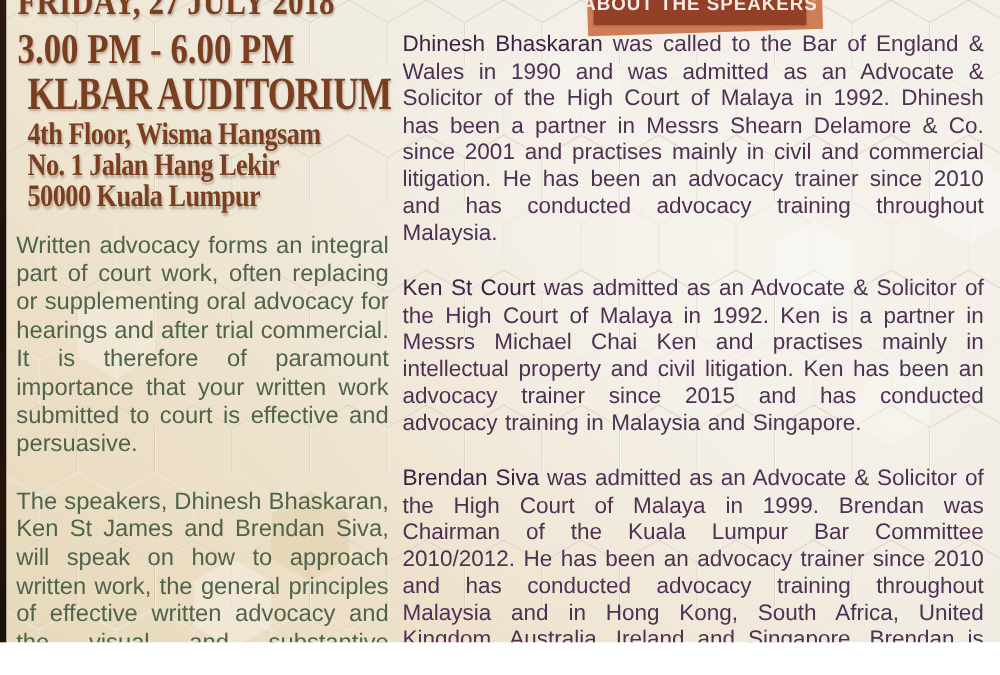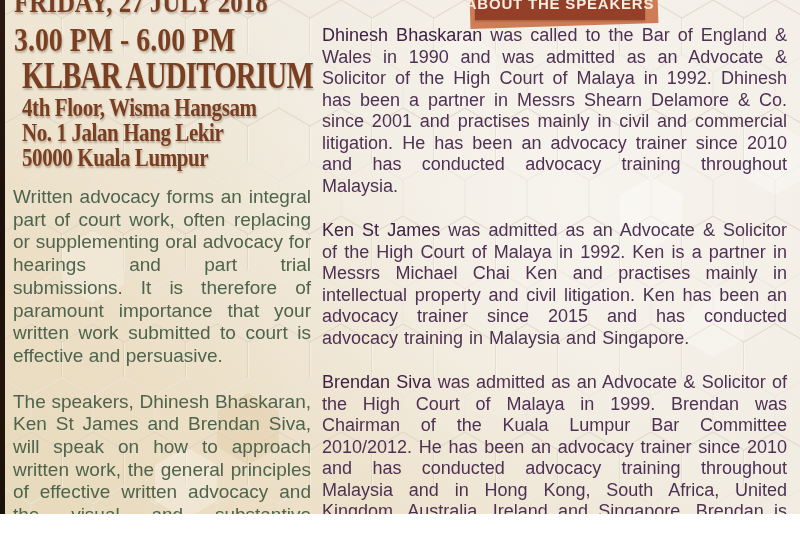--- a/index.html
+++ b/index.html
@@ -110,30 +110,30 @@
   <div class="edge-strip"></div>
 
   <div class="ev" id="ev-date">FRIDAY, 27 JULY 2018</div>
   <div class="ev" id="ev-time">3.00 PM - 6.00 PM</div>
   <div class="ev" id="ev-venue">KLBAR AUDITORIUM</div>
   <div class="ev ev-addr" id="ev-addr1">4th Floor, Wisma Hangsam</div>
   <div class="ev ev-addr" id="ev-addr2">No. 1 Jalan Hang Lekir</div>
   <div class="ev ev-addr" id="ev-addr3">50000 Kuala Lumpur</div>
 
   <div id="intro">
-    <p>Written advocacy forms an integral part of court work, often replacing or supplementing oral advocacy for hearings and part trial submissions. It is therefore of paramount importance that your written work submitted to court is effective and persuasive.</p>
+    <p>Written advocacy forms an integral part of court work, often replacing or supplementing oral advocacy for hearings and after trial commercial. It is therefore of paramount importance that your written work submitted to court is effective and persuasive.</p>
     <p>The speakers, Dhinesh Bhaskaran, Ken St James and Brendan Siva, will speak on how to approach written work, the general principles of effective written advocacy and the visual and substantive presentation of evidence and</p>
   </div>
 
   <div id="banner">
     <div class="ribbon-back"></div>
     <div class="ribbon-front">
       <span>ABOUT THE SPEAKERS</span>
     </div>
   </div>
 
   <div id="speakers">
     <p><strong>Dhinesh Bhaskaran</strong><span> was called to the Bar of England &amp; Wales in 1990 and was admitted as an Advocate &amp; Solicitor of the High Court of Malaya in 1992. Dhinesh has been a partner in Messrs Shearn Delamore &amp; Co. since 2001 and practises mainly in civil and commercial litigation. He has been an advocacy trainer since 2010 and has conducted advocacy training throughout Malaysia.</span></p>
-    <p><strong>Ken St James</strong><span> was admitted as an Advocate &amp; Solicitor of the High Court of Malaya in 1992. Ken is a partner in Messrs Michael Chai Ken and practises mainly in intellectual property and civil litigation. Ken has been an advocacy trainer since 2015 and has conducted advocacy training in Malaysia and Singapore.</span></p>
+    <p><strong>Ken St Court</strong><span> was admitted as an Advocate &amp; Solicitor of the High Court of Malaya in 1992. Ken is a partner in Messrs Michael Chai Ken and practises mainly in intellectual property and civil litigation. Ken has been an advocacy trainer since 2015 and has conducted advocacy training in Malaysia and Singapore.</span></p>
     <p><strong>Brendan Siva</strong><span> was admitted as an Advocate &amp; Solicitor of the High Court of Malaya in 1999. Brendan was Chairman of the Kuala Lumpur Bar Committee 2010/2012. He has been an advocacy trainer since 2010 and has conducted advocacy training throughout Malaysia and in Hong Kong, South Africa, United Kingdom, Australia, Ireland and Singapore. Brendan is the Vice-Chairman of the International</span></p>
   </div>
 
 </div>
 
 </body></html>

